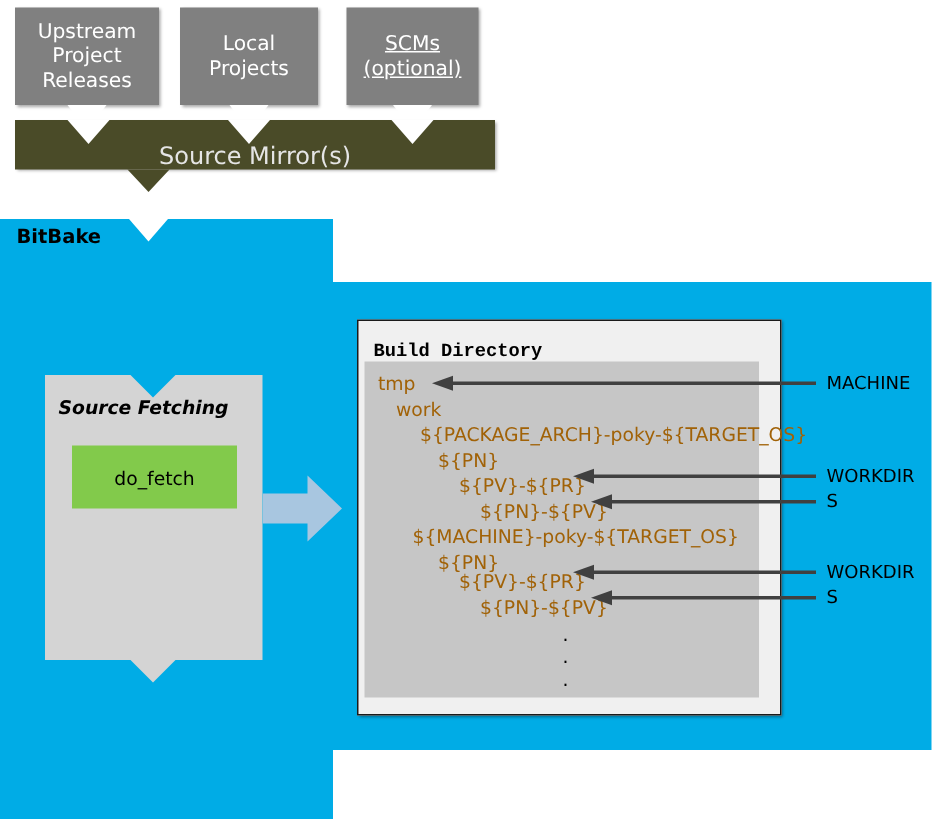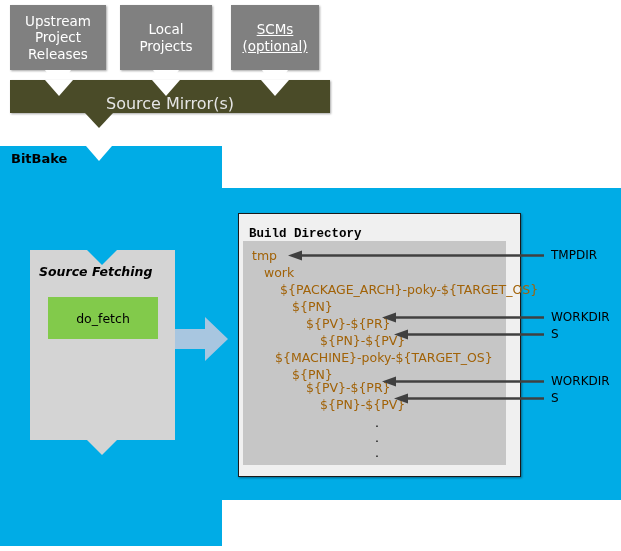--- a/index.html
+++ b/index.html
@@ -251,21 +251,21 @@
   <div class="tree-line" style="left:320px;  top:397px;">${PN}-${PV}</div>
 
   <div class="tree-dot" style="left:375px; top:415px;">.</div>
   <div class="tree-dot" style="left:375px; top:430px;">.</div>
   <div class="tree-dot" style="left:375px; top:445px;">.</div>
 
   <svg class="callout" style="left:286px; top:249px;" width="262" height="13" viewBox="0 0 262 13">
     <line x1="258" y1="6.5" x2="14" y2="6.5" stroke="#404040" stroke-width="2.4"></line>
     <polygon points="2,6.5 16,1.5 16,11.5" fill="#404040"></polygon>
   </svg>
-  <div class="callout-label" style="left:551px; top:248px;">TMPDIR</div>
+  <div class="callout-label" style="left:551px; top:248px;">MACHINE</div>
 
   <svg class="callout" style="left:380px; top:311px;" width="168" height="13" viewBox="0 0 168 13">
     <line x1="164" y1="6.5" x2="14" y2="6.5" stroke="#404040" stroke-width="2.4"></line>
     <polygon points="2,6.5 16,1.5 16,11.5" fill="#404040"></polygon>
   </svg>
   <div class="callout-label" style="left:551px; top:310px;">WORKDIR</div>
 
   <svg class="callout" style="left:392px; top:328px;" width="156" height="13" viewBox="0 0 156 13">
     <line x1="152" y1="6.5" x2="14" y2="6.5" stroke="#404040" stroke-width="2.4"></line>
     <polygon points="2,6.5 16,1.5 16,11.5" fill="#404040"></polygon>

